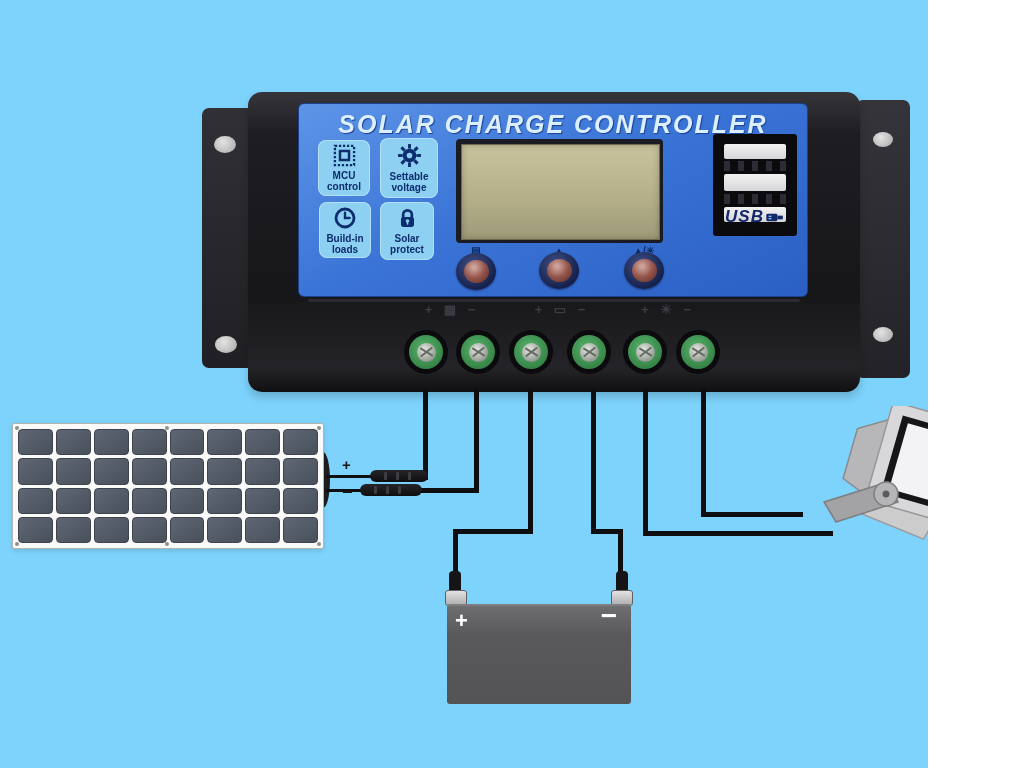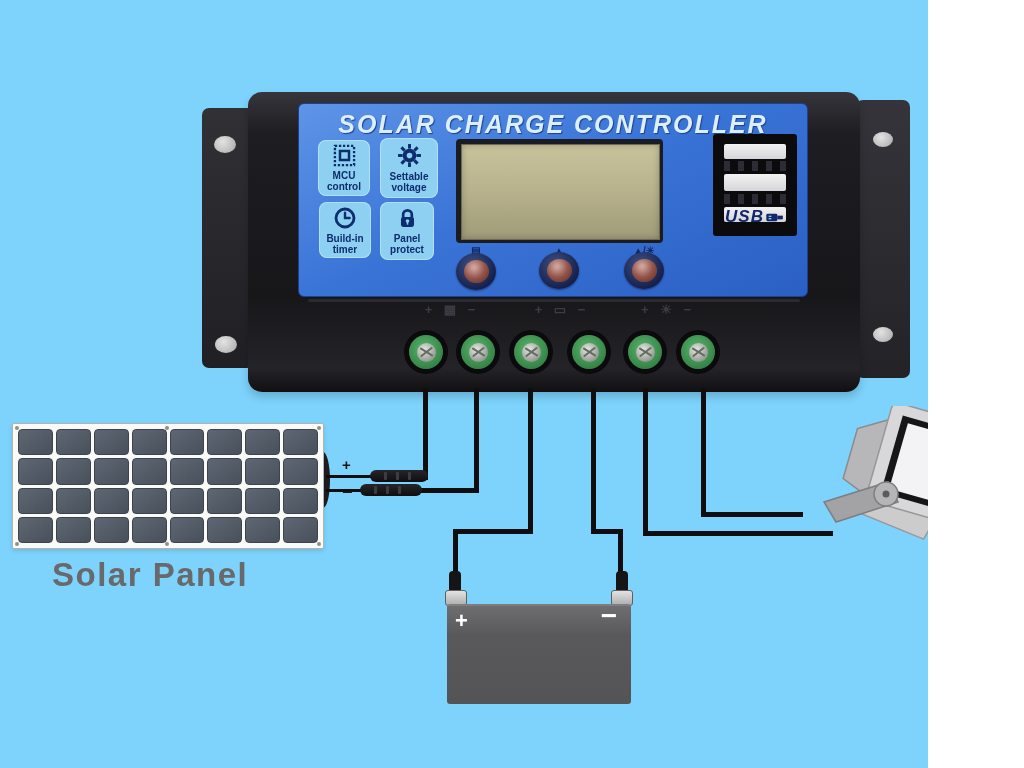--- a/index.html
+++ b/index.html
@@ -134,31 +134,31 @@
           <circle cx="12" cy="12" r="2.7" fill="#8dd0f1"></circle>
         </svg>
         <div class="badge-label">Settable voltage</div>
       </div>
 
       <div class="badge" style="left:20px;top:98px;width:52px;height:56px;">
         <svg width="24" height="24" viewBox="0 0 24 24">
           <circle cx="12" cy="12" r="9" fill="none" stroke="#0e2d6e" stroke-width="2.8"></circle>
           <path d="M12 6.8 V12 H16.6" fill="none" stroke="#0e2d6e" stroke-width="2.4" stroke-linecap="round"></path>
         </svg>
-        <div class="badge-label">Build-in timer</div>
+        <div class="badge-label">Build-in loads</div>
       </div>
 
       <div class="badge" style="left:81px;top:98px;width:54px;height:58px;">
         <svg width="23" height="23" viewBox="0 0 24 24">
           <path d="M7.5 11 V7.8 a4.5 4.3 0 0 1 9 0 V11" fill="none" stroke="#0e2d6e" stroke-width="2.8"></path>
           <rect x="5.2" y="10.4" width="13.6" height="10.4" rx="2.2" fill="#0e2d6e"></rect>
           <circle cx="12" cy="14.6" r="1.9" fill="#8dd0f1"></circle>
           <rect x="11.2" y="15.2" width="1.6" height="3.2" fill="#8dd0f1"></rect>
         </svg>
-        <div class="badge-label">Panel protect</div>
+        <div class="badge-label">Solar protect</div>
       </div>
 
       <div class="lcd">
         <div class="lcd-screen"></div>
       </div>
 
       <div class="btn-label" style="left:155px;top:141px;">▤</div>
       <div class="btn-label" style="left:238px;top:141px;">▲</div>
       <div class="btn-label" style="left:323px;top:141px;">▲/☀</div>
 
@@ -284,21 +284,20 @@
         <div class="cell"></div>
         <div class="cell"></div>
       </div>
     <span class="sp-screw" style="left:2px;top:2px;"></span>
     <span class="sp-screw" style="right:2px;top:2px;"></span>
     <span class="sp-screw" style="left:2px;bottom:2px;"></span>
     <span class="sp-screw" style="right:2px;bottom:2px;"></span>
     <span class="sp-screw" style="left:152px;top:2px;"></span>
     <span class="sp-screw" style="left:152px;bottom:2px;"></span>
   </div>
-  <div class="big-label" style="left:52px;top:556px;font-size:33px;">Solar Panel</div>
 
   <div class="bat-lug" style="left:449px;top:571px;"></div>
   <div class="bat-lug" style="left:616px;top:571px;"></div>
   <div class="bat-post" style="left:445px;top:590px;"></div>
   <div class="bat-post" style="left:611px;top:590px;"></div>
   <div class="bat-body">
     <span class="bat-mark" style="left:8px;top:2px;font-size:22px;">+</span>
     <span class="bat-mark" style="right:14px;top:-6px;font-size:28px;">−</span>
   </div>
 

